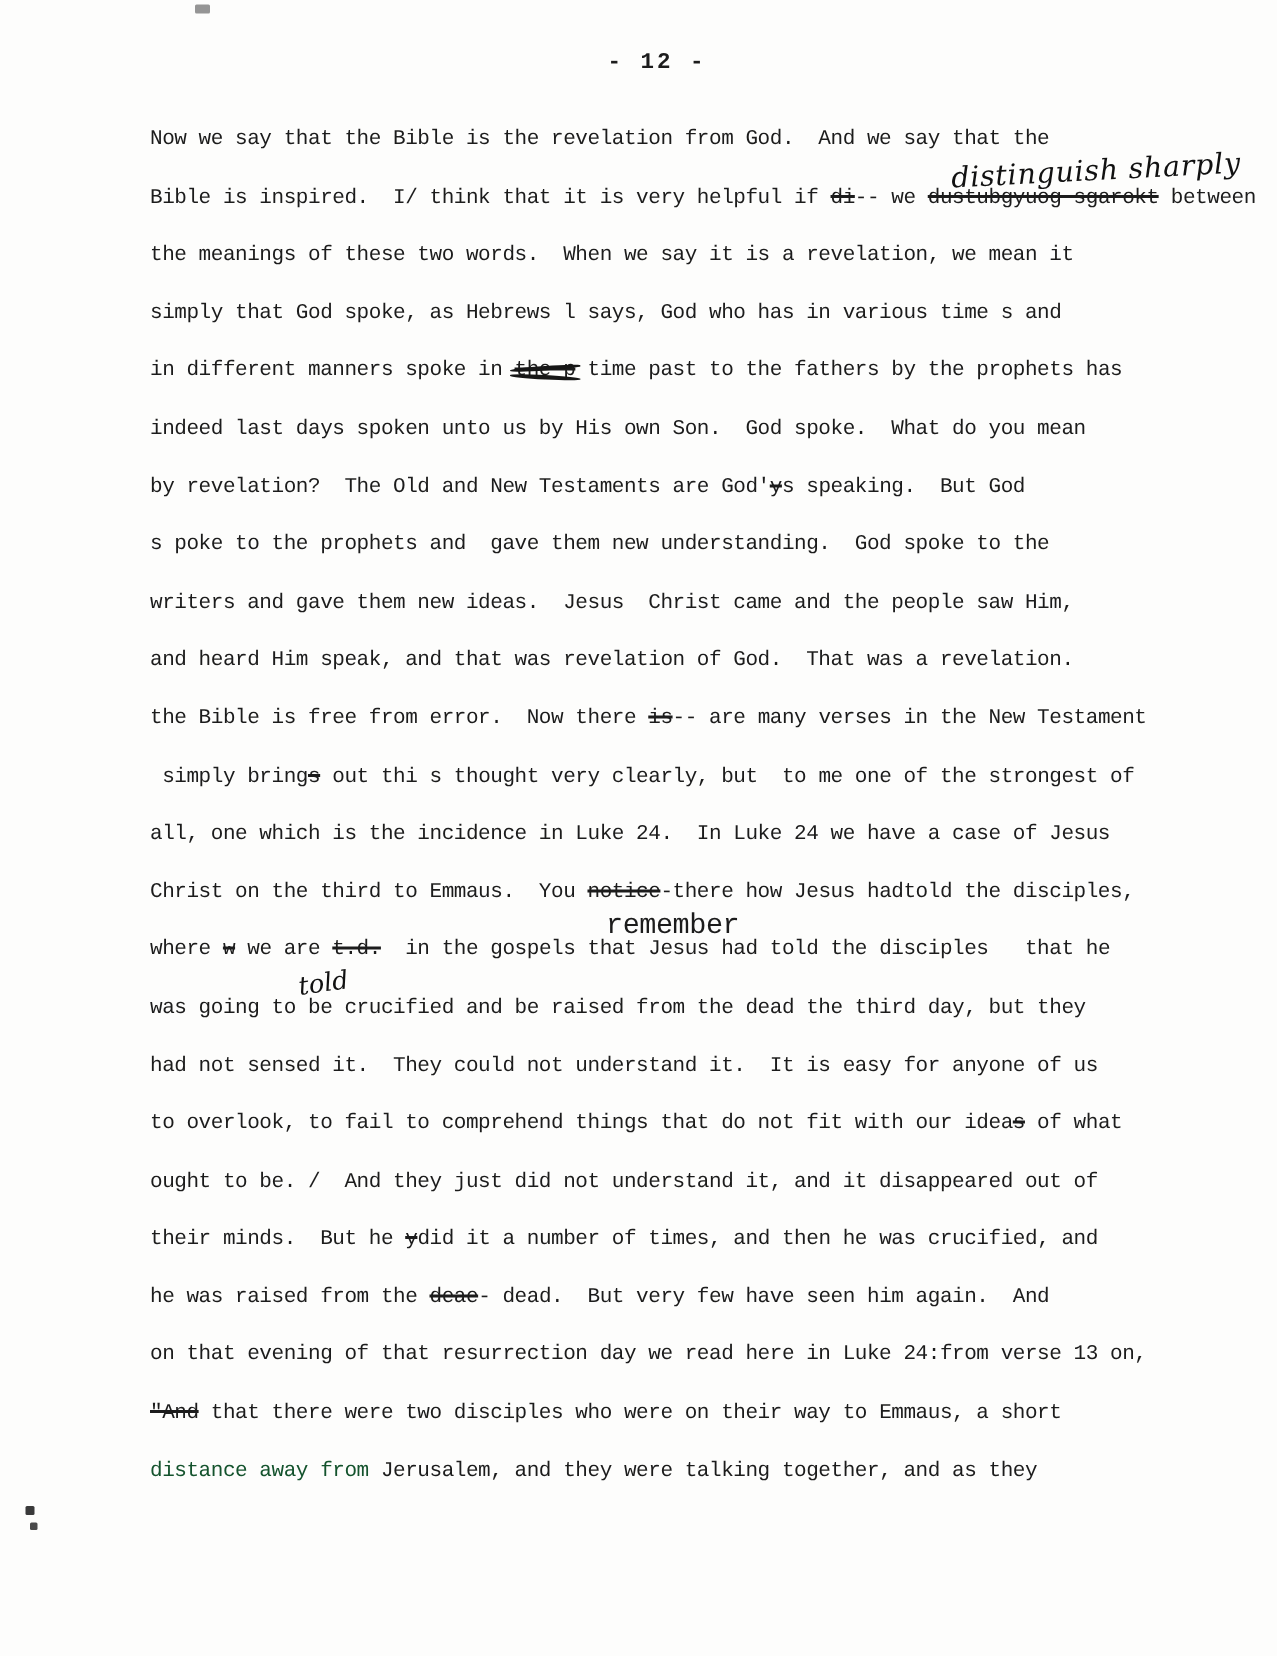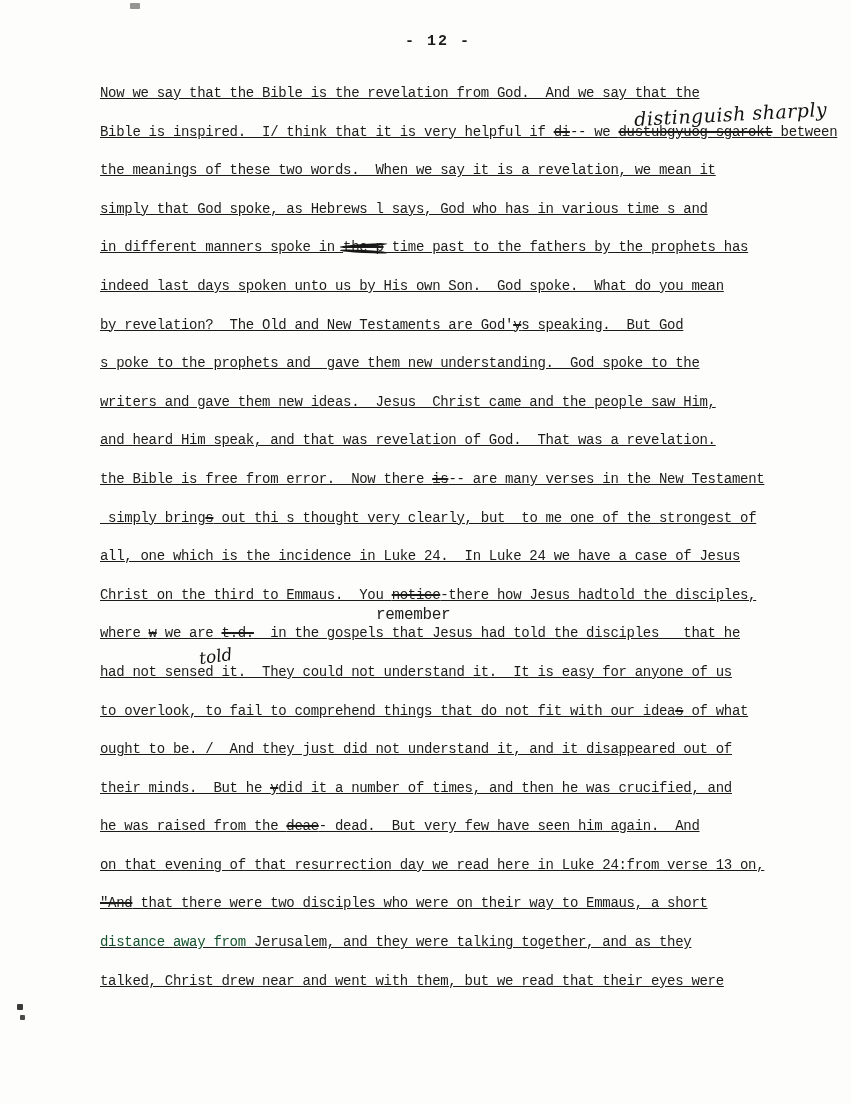--- a/index.html
+++ b/index.html
@@ -33,21 +33,20 @@
     top: 83px;
     left: 100px;
     width: 751px;
     font-size: 14px;
     letter-spacing: -0.3px;
   }
   .line {
     white-space: pre;
     height: 38.6px;
     line-height: 20px;
-    text-decoration: underline;
   }
   .seg { display: inline; }
   .seg.strike {
     text-decoration: line-through;
     text-decoration-thickness: 2px;
   }
   .seg.blue { color: #14532d; }
   .seg.scribble {
     position: relative;
     display: inline-block;
@@ -84,23 +83,23 @@
   .hand-told {
     top: 646px;
     left: 199px;
     font-size: 17px;
     transform: rotate(-8deg);
   }
   
   .typed-insert {
     position: absolute;
     top: 606px;
-    left: 376px;
+    left: 404px;
     font-family: "Liberation Mono", monospace;
-    font-size: 16px;
+    font-size: 19px;
     letter-spacing: -0.3px;
   }
   
   .smudge-top {
     position: absolute;
     top: 3px;
     left: 130px;
     width: 10px;
     height: 6px;
     background: #7a7a7a;
@@ -144,28 +143,28 @@
     <div class="line"><span class="seg plain">indeed last days spoken unto us by His own Son.  God spoke.  What do you mean</span></div>
     <div class="line"><span class="seg plain">by revelation?  The Old and New Testaments are God'</span><span class="seg strike">y</span><span class="seg plain">s speaking.  But God</span></div>
     <div class="line"><span class="seg plain">s poke to the prophets and  gave them new understanding.  God spoke to the</span></div>
     <div class="line"><span class="seg plain">writers and gave them new ideas.  Jesus  Christ came and the people saw Him,</span></div>
     <div class="line"><span class="seg plain">and heard Him speak, and that was revelation of God.  That was a revelation.</span></div>
     <div class="line"><span class="seg plain">the Bible is free from error.  Now there </span><span class="seg strike">is</span><span class="seg plain">-- are many verses in the New Testament</span></div>
     <div class="line"><span class="seg plain"> simply bring</span><span class="seg strike">s</span><span class="seg plain"> out thi s thought very clearly, but  to me one of the strongest of</span></div>
     <div class="line"><span class="seg plain">all, one which is the incidence in Luke 24.  In Luke 24 we have a case of Jesus</span></div>
     <div class="line"><span class="seg plain">Christ on the third to Emmaus.  You </span><span class="seg strike">notice</span><span class="seg plain">-there how Jesus hadtold the disciples,</span></div>
     <div class="line"><span class="seg plain">where </span><span class="seg strike">w</span><span class="seg plain"> we are </span><span class="seg strike">t.d.</span><span class="seg plain">  in the gospels that Jesus had told the disciples   that he</span></div>
+    <div class="line"><span class="seg plain">was going to be crucified and be raised from the dead the third day, but they</span></div>
     <div class="line"><span class="seg plain">had not sensed it.  They could not understand it.  It is easy for anyone of us</span></div>
     <div class="line"><span class="seg plain">to overlook, to fail to comprehend things that do not fit with our idea</span><span class="seg strike">s</span><span class="seg plain"> of what</span></div>
     <div class="line"><span class="seg plain">ought to be. /  And they just did not understand it, and it disappeared out of</span></div>
     <div class="line"><span class="seg plain">their minds.  But he </span><span class="seg strike">y</span><span class="seg plain">did it a number of times, and then he was crucified, and</span></div>
     <div class="line"><span class="seg plain">he was raised from the </span><span class="seg strike">deae</span><span class="seg plain">- dead.  But very few have seen him again.  And</span></div>
     <div class="line"><span class="seg plain">on that evening of that resurrection day we read here in Luke 24:from verse 13 on,</span></div>
     <div class="line"><span class="seg strike">"And</span><span class="seg plain"> that there were two disciples who were on their way to Emmaus, a short</span></div>
     <div class="line"><span class="seg blue">distance away from</span><span class="seg plain"> Jerusalem, and they were talking together, and as they</span></div>
-    <div class="line"><span class="seg plain">talked, Christ drew near and went with them, but we read that their eyes were</span></div>
   </div>
 
 <div class="handwritten hand-distinguish">distinguish sharply</div>
 
 <div class="typed-insert">remember</div>
 
 <div class="handwritten hand-told">told</div>
 
 </body></html>

